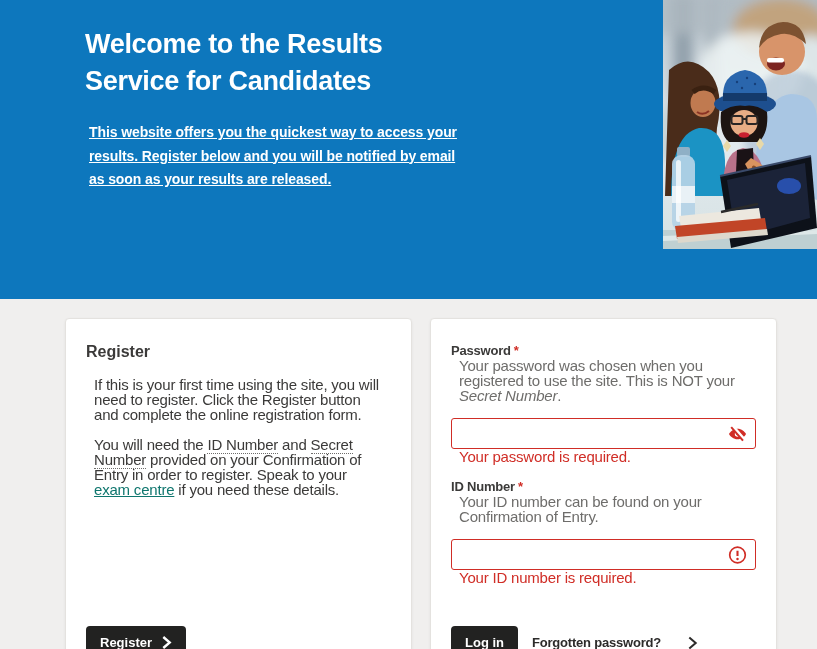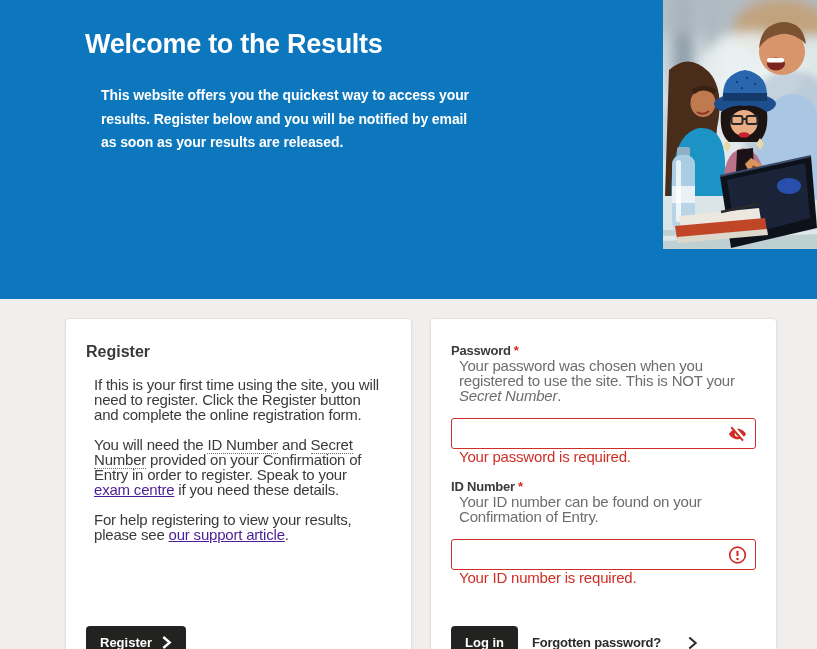--- a/index.html
+++ b/index.html
@@ -8,34 +8,34 @@
     background:#f0efee;
     font-family:"Liberation Sans", sans-serif;
     color:#3b3a39;
     overflow:hidden;
   }
   
   .hero{position:relative;height:299px;background:#0d77bd;}
   .hero-text{position:absolute;left:85px;top:26px;width:400px;color:#ffffff;}
   .hero-title{font-size:27px;line-height:37px;font-weight:700;margin:0 0 21px;letter-spacing:-0.3px;}
   .hero-title span{display:block;}
-  .hero-intro{font-size:14px;font-weight:700;line-height:23.5px;width:368px;margin:16px;letter-spacing:-0.1px;}
+  .hero-intro{font-size:14px;font-weight:700;line-height:23.5px;width:368px;margin:4px;letter-spacing:-0.1px;text-decoration:underline;}
   .hero-photo{position:absolute;top:0;right:0;width:154px;height:249px;overflow:hidden;}
   .hero-photo svg{display:block;}
   
   .cards{display:flex;gap:18px;padding:19px 0 15px 65px;}
   .card{
     box-sizing:border-box;width:347px;min-height:352px;
     background:#ffffff;border:1px solid #e4e2df;border-radius:4px;
     box-shadow:0 1px 3px rgba(0,0,0,0.06);
     padding:24px 20px 18px;display:flex;flex-direction:column;
   }
   .card h2{font-size:16px;font-weight:700;margin:0 0 16px;color:#3b3a39;}
   .card p{font-size:15px;line-height:15px;letter-spacing:-0.2px;margin:0 8px 15px;}
-  .link{color:#4c1d95;text-decoration:underline;cursor:pointer;}
+  .link{color:#0f766e;text-decoration:underline;cursor:pointer;}
   .term{border-bottom:1px dotted #6e6d6b;cursor:help;}
   .actions{margin-top:auto;display:flex;align-items:center;gap:14px;}
   .btn{
     display:inline-flex;align-items:center;gap:9px;
     background:#222221;color:#ffffff;border:none;border-radius:4px;
     font-family:"Liberation Sans",sans-serif;font-size:13px;font-weight:700;
     padding:0 14px;height:33px;cursor:pointer;
   }
   .btn svg{display:block;}
   
@@ -57,20 +57,21 @@
 </style>
 </head>
 <body>
 
 <div class="page">
 
   <header class="hero">
     <div class="hero-text">
       <h1 class="hero-title">
         <span>Welcome to the Results</span>
+        <span>Service for Candidates</span>
       </h1>
       <p class="hero-intro">This website offers you the quickest way to access your results. Register below and you will be notified by email as soon as your results are released.</p>
     </div>
 
     <div class="hero-photo">
       <svg width="154" height="249" viewBox="0 0 154 249" xmlns="http://www.w3.org/2000/svg">
         <defs>
           <linearGradient id="bgGrad" x1="0" y1="0" x2="0" y2="1">
             <stop offset="0" stop-color="#bcc7cf"></stop>
             <stop offset="0.55" stop-color="#e3eaee"></stop>
@@ -154,21 +155,20 @@
       </svg>
     </div>
   </header>
 
   <main class="cards">
 
     <section class="card">
       <h2>Register</h2>
       <p>If this is your first time using the site, you will need to register. Click the Register button and complete the online registration form.</p>
       <p><span>You will need the </span><span class="term">ID Number</span><span> and </span><span class="term">Secret Number</span><span> provided on your Confirmation of Entry in order to register. Speak to your </span><a class="link">exam centre</a><span> if you need these details.</span></p>
-      <p><span>For help registering to view your results, please see </span><a class="link">our support article</a><span>.</span></p>
       <div class="actions">
         <button class="btn">
           <span>Register</span>
           <span style="display:flex;">
             <svg width="11" height="13" viewBox="0 0 12 14">
                 <path d="M2.5 1 L9.5 7 L2.5 13" fill="none" stroke="#ffffff" stroke-width="2.6"></path>
               </svg>
           </span>
         </button>
       </div>

